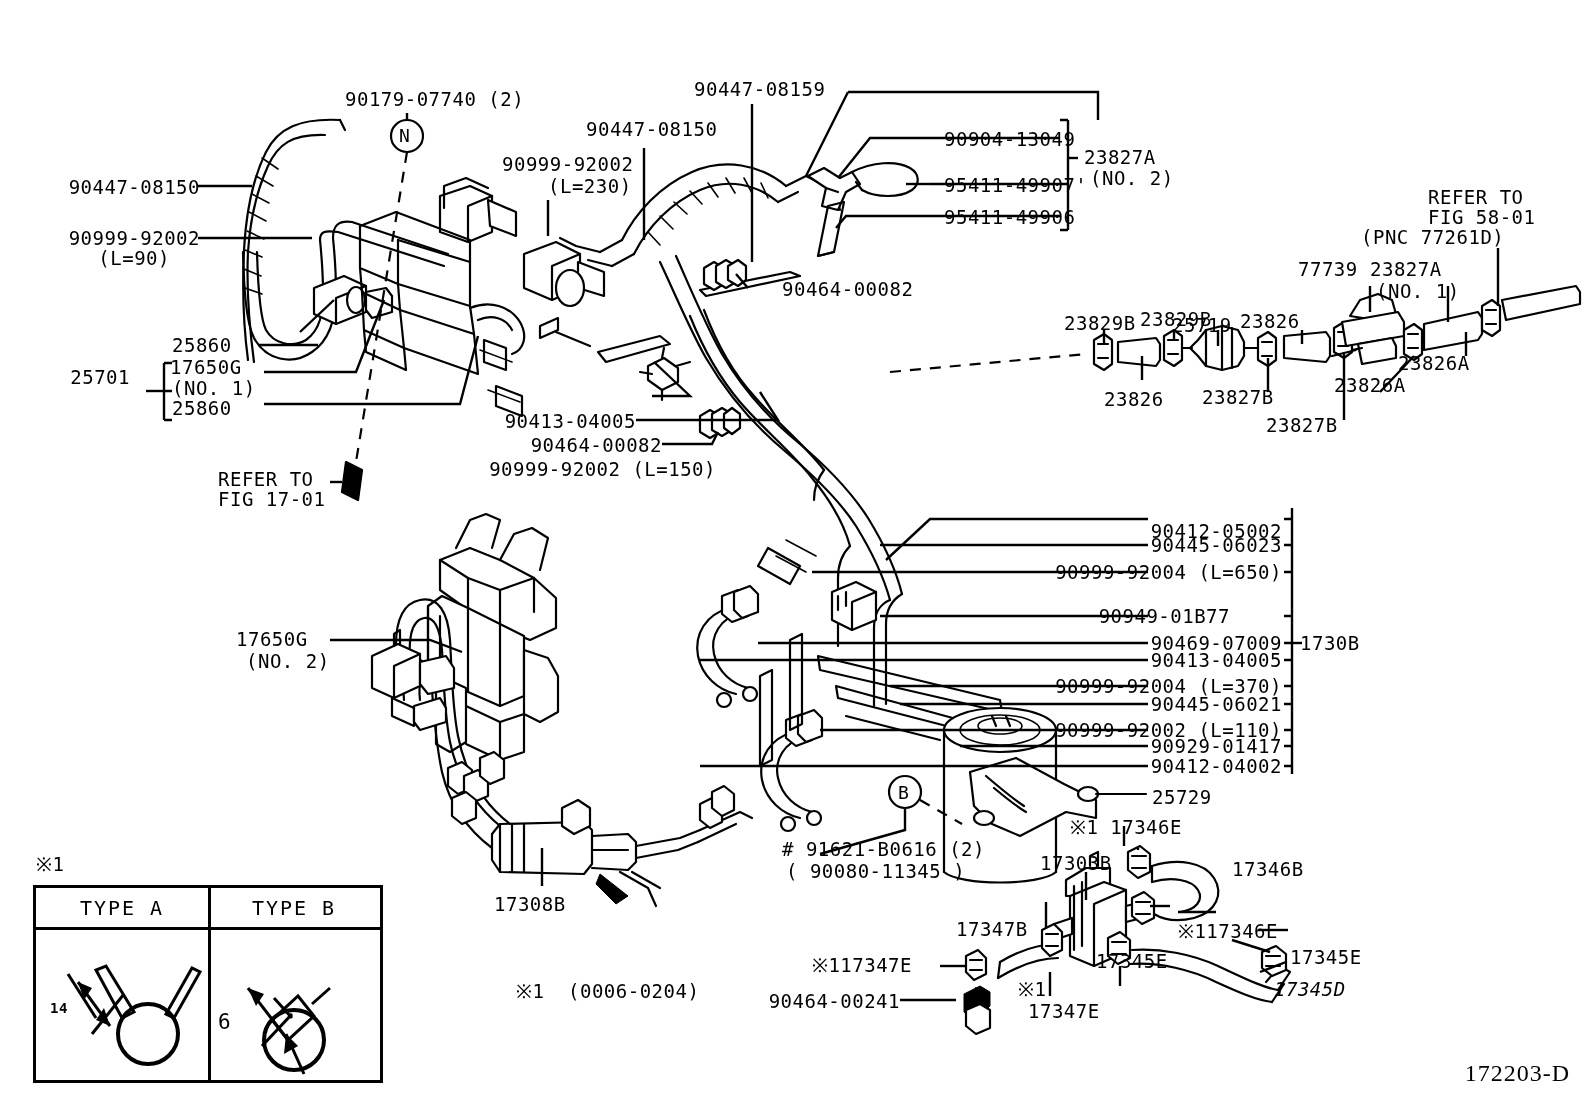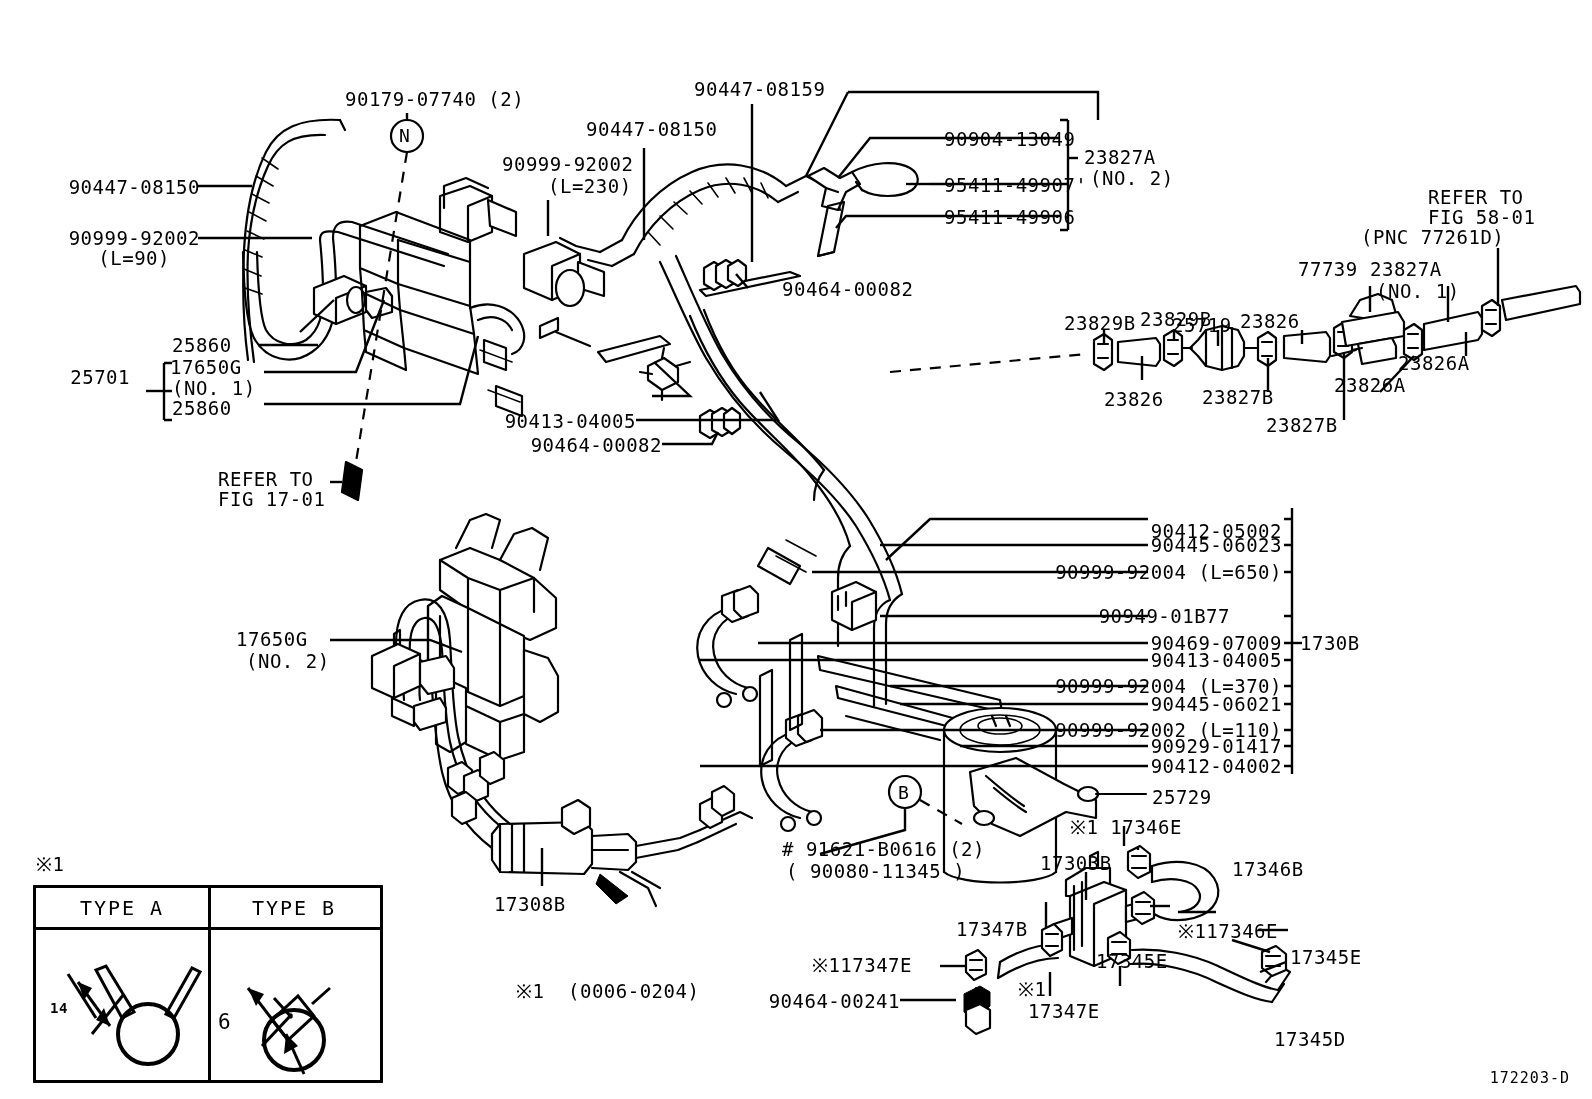--- a/index.html
+++ b/index.html
@@ -66,22 +66,23 @@
     font-size: 20px;
     letter-spacing: 2px;
     font-family: "DejaVu Sans Mono", "Liberation Mono", monospace;
   }
   .typehdr.a { left: 0; }
   .typehdr.b { left: 50%; }
   .dwgno {
     position: absolute;
     right: 22px;
     bottom: 12px;
-    font-size: 15px;
+    font-size: 24px;
     letter-spacing: 1px;
+    font-family: Liberation Serif, serif;
   }
 </style>
 </head>
 <body>
 
 <div id="page">
 
   <svg id="art" viewBox="0 0 1592 1099" xmlns="http://www.w3.org/2000/svg">
     <defs>
       <style>
@@ -548,20 +549,21 @@
   <div class="lbl" style="left:782px; top:278px;">90464-00082</div>
 
   <div class="lbl" style="left:944px; top:128px;">90904-13049</div>
   <div class="lbl" style="left:944px; top:174px;">95411-49907'</div>
   <div class="lbl" style="left:944px; top:206px;">95411-49906</div>
   <div class="lbl" style="left:1084px; top:146px;">23827A</div>
   <div class="lbl" style="left:1090px; top:167px;">(NO. 2)</div>
 
   <div class="lbl right" style="left:260px; top:410px; width:376px;">90413-04005</div>
   <div class="lbl right" style="left:260px; top:434px; width:402px;">90464-00082</div>
+  <div class="lbl right" style="left:260px; top:458px; width:456px;">90999-92002 (L=150)</div>
 
   <div class="lbl" style="left:1064px; top:312px;">23829B</div>
   <div class="lbl" style="left:1140px; top:308px;">23829B</div>
   <div class="lbl" style="left:1104px; top:388px;">23826</div>
   <div class="lbl" style="left:1172px; top:314px;">25719</div>
   <div class="lbl" style="left:1202px; top:386px;">23827B</div>
   <div class="lbl" style="left:1240px; top:310px;">23826</div>
   <div class="lbl" style="left:1266px; top:414px;">23827B</div>
   <div class="lbl" style="left:1298px; top:258px;">77739</div>
   <div class="lbl" style="left:1370px; top:258px;">23827A</div>
@@ -592,21 +594,21 @@
   <div class="lbl" style="left:898px; top:782px; font-size:18px;">B</div>
   <div class="lbl" style="left:782px; top:838px;"># 91621-B0616 (2)</div>
   <div class="lbl" style="left:786px; top:860px;">( 90080-11345 )</div>
   <div class="lbl" style="left:1152px; top:786px;">25729</div>
 
   <div class="lbl" style="left:1040px; top:852px;">17303B</div>
   <div class="lbl" style="left:1070px; top:816px;text-align:right;">※1 17346E</div>
   <div class="lbl" style="left:1232px; top:858px;">17346B</div>
   <div class="lbl" style="left:1178px; top:920px;">※117346E</div>
   <div class="lbl" style="left:1290px; top:946px;">17345E</div>
-  <div class="lbl" style="left:1274px; top:1028px;">17345D</div>
+  <div class="lbl" style="left:1274px; top:978px;font-style:italic;">17345D</div>
   <div class="lbl" style="left:1096px; top:950px;">17345E</div>
   <div class="lbl" style="left:956px; top:918px;">17347B</div>
   <div class="lbl" style="left:812px; top:954px;">※117347E</div>
   <div class="lbl" style="left:1018px; top:978px;">※1</div>
   <div class="lbl" style="left:1028px; top:1000px;">17347E</div>
   <div class="lbl right" style="left:758px; top:990px; width:142px;">90464-00241</div>
 
   <div class="lbl" style="left:516px; top:980px;">※1</div>
   <div class="lbl" style="left:568px; top:980px;">(0006-0204)</div>
 

